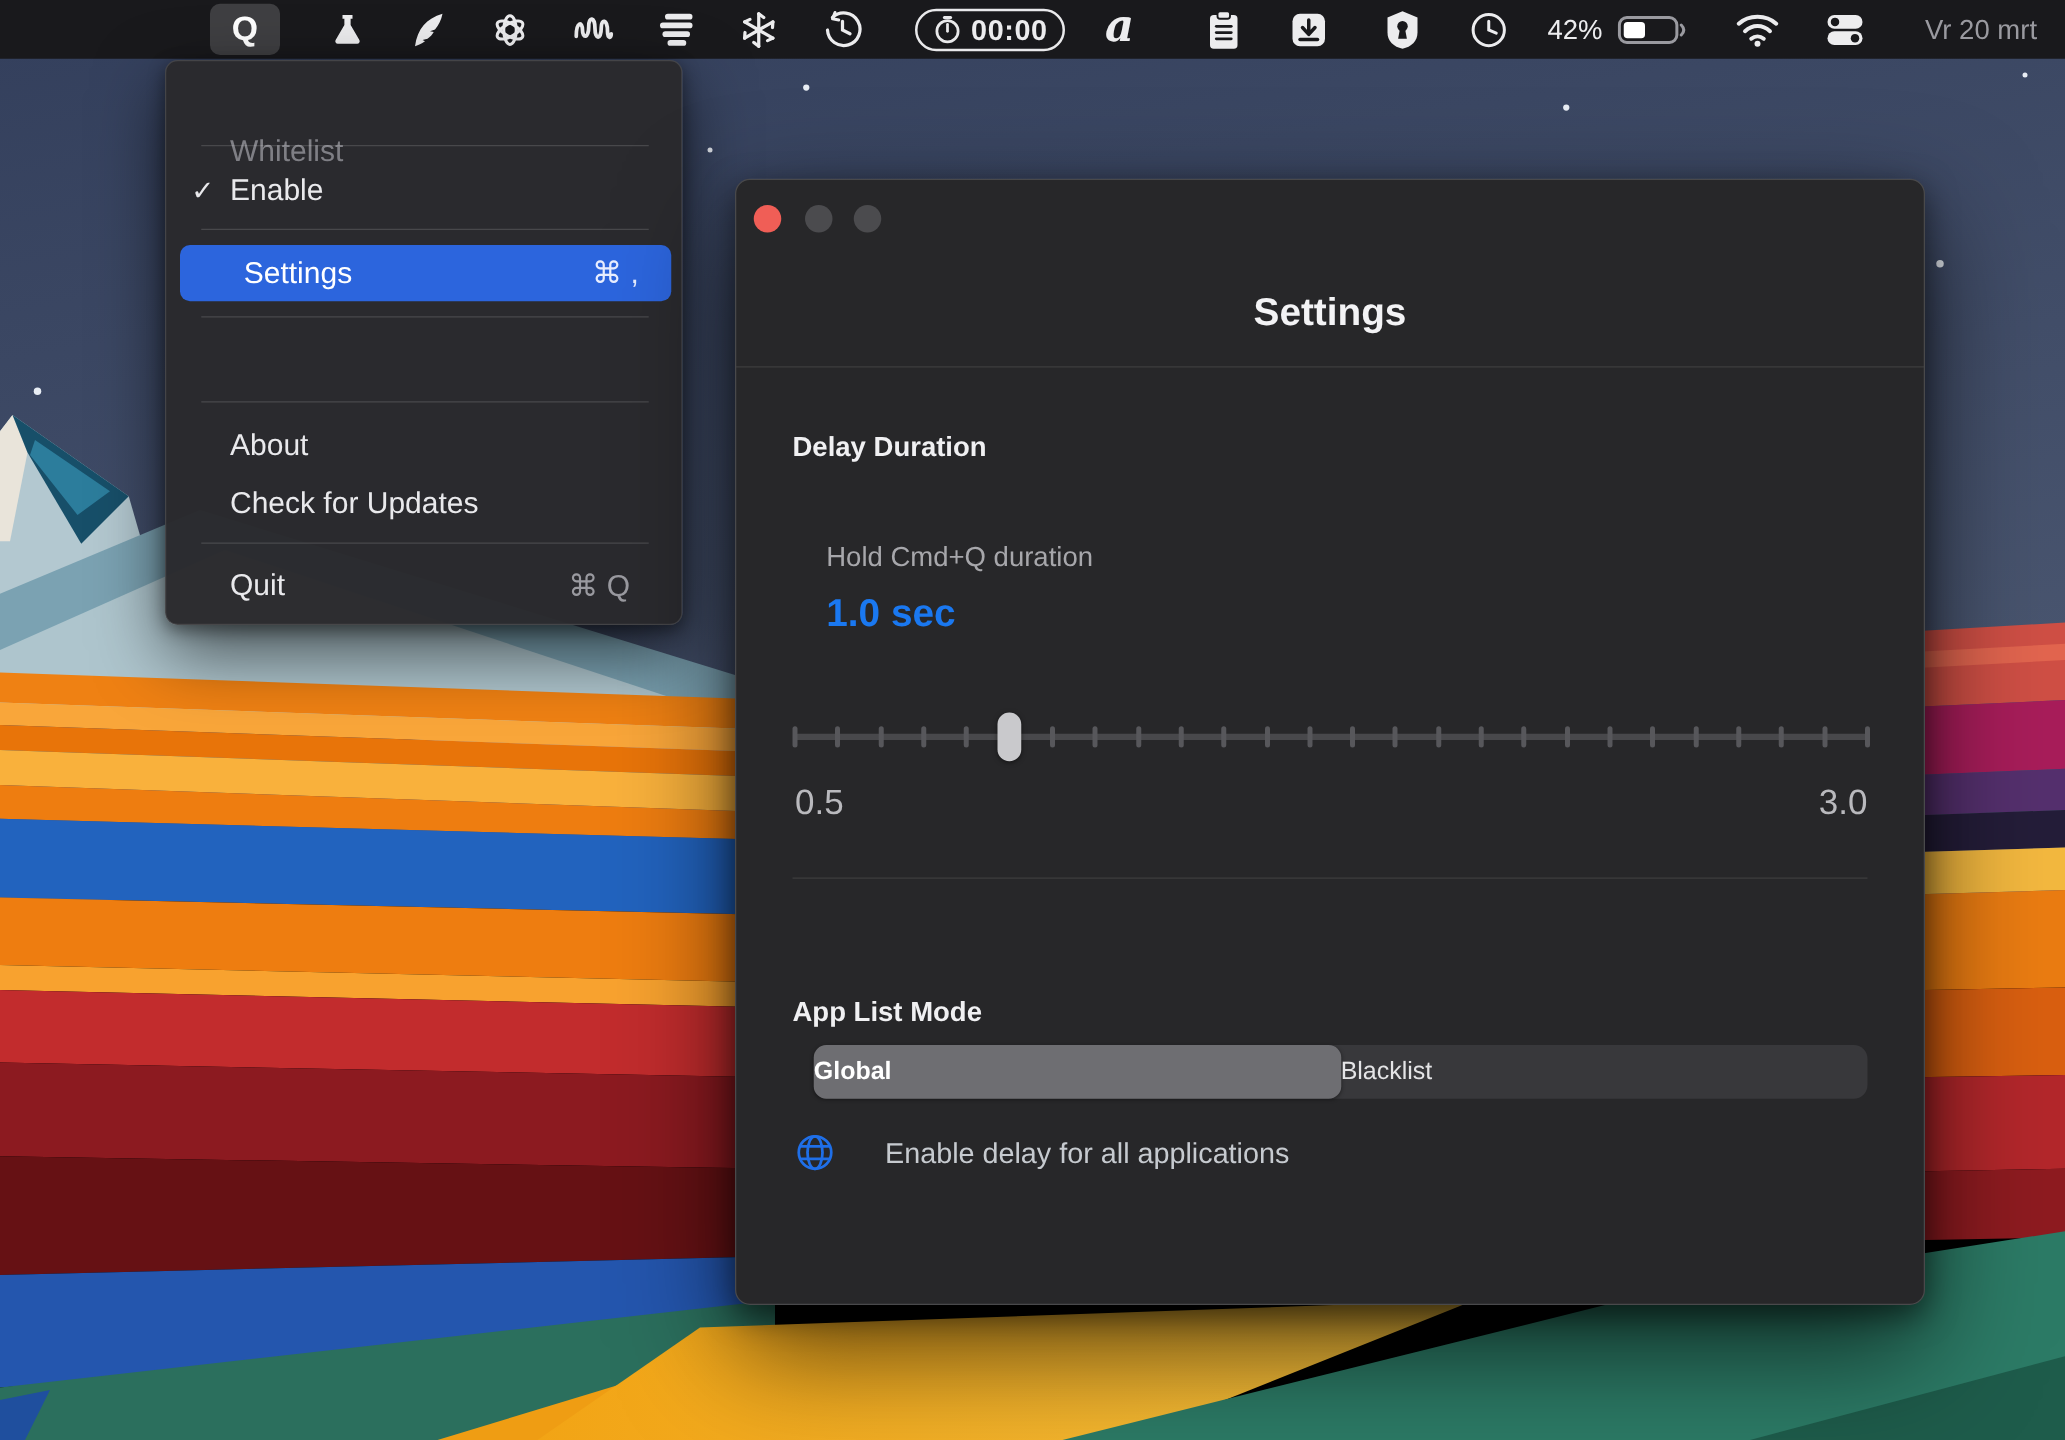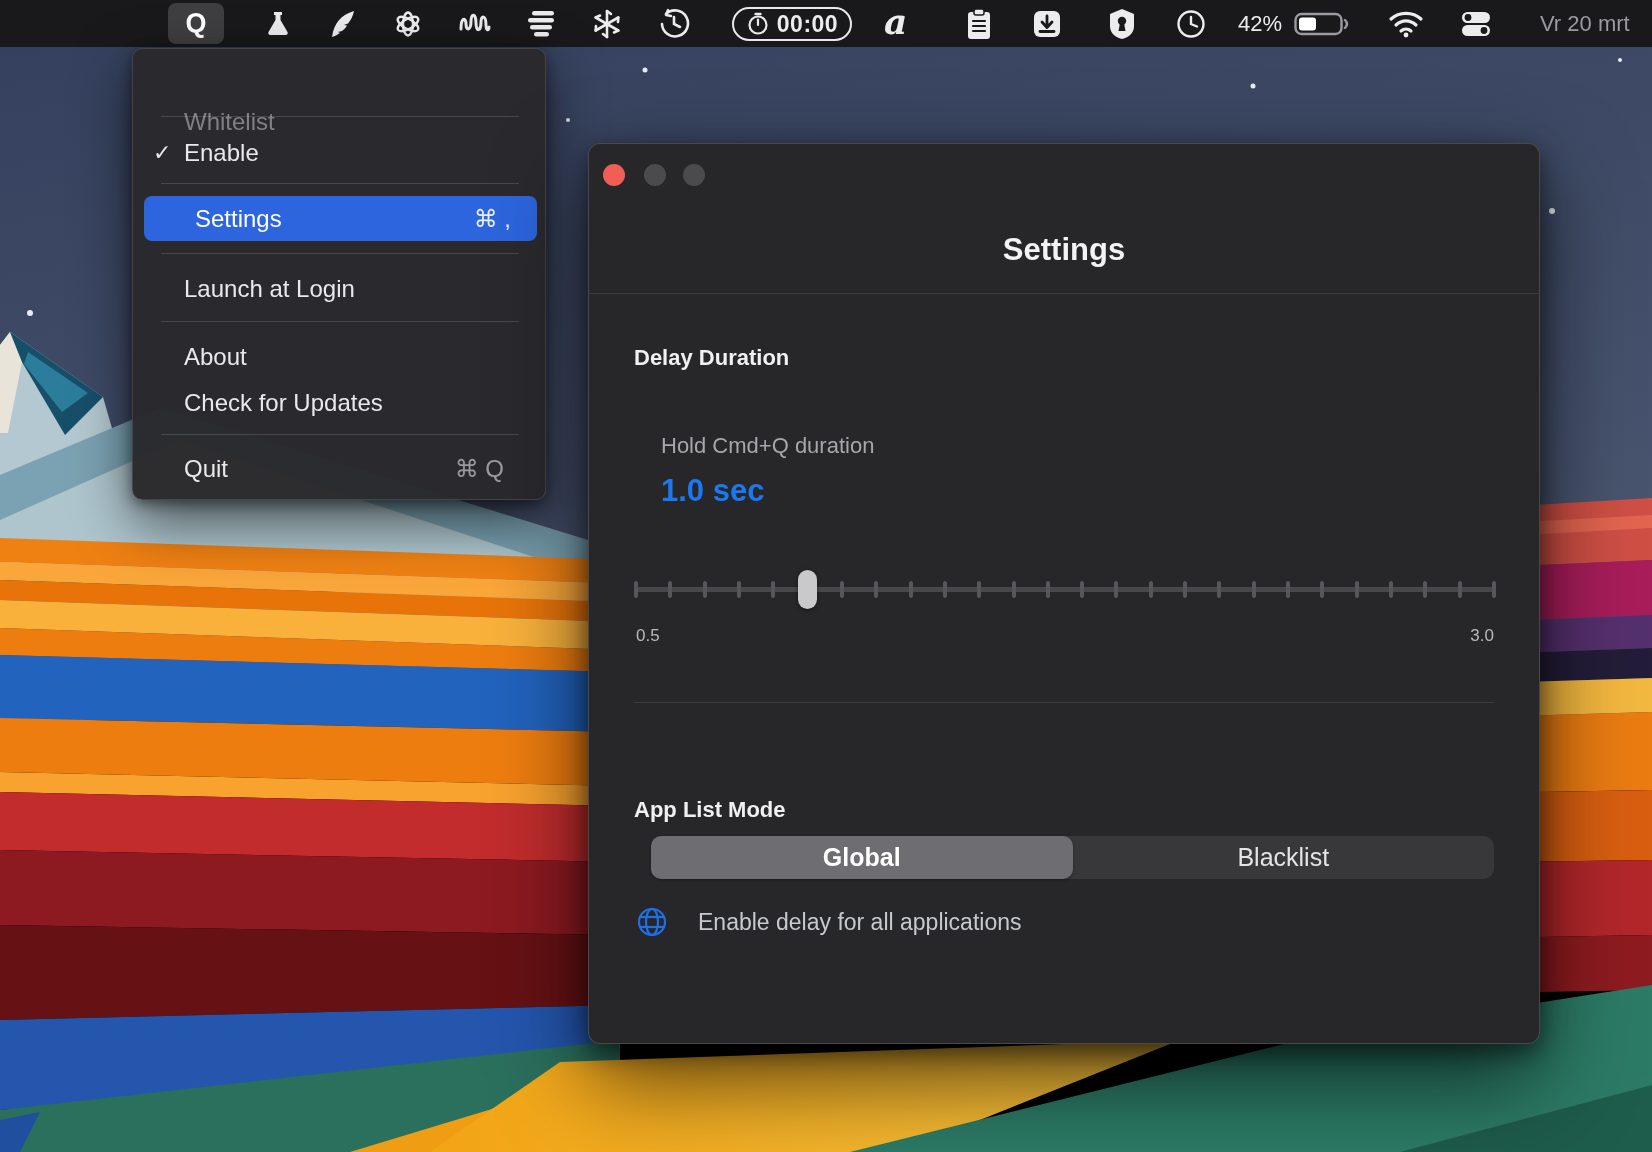--- a/index.html
+++ b/index.html
@@ -49,30 +49,30 @@
   #delay-heading{top:201px;}
   #applist-heading{top:621px;margin-top:32px;}
   #delay-sublabel{position:absolute;left:72px;top:289px;font-size:22px;color:#a7a7ab;}
   #delay-value{position:absolute;left:72px;top:329px;font-size:31px;font-weight:bold;color:var(--accent-blue,#1a78f0);}
 
   #slider{position:absolute;left:47px;top:420px;width:858px;height:50px;}
   #slider .track{position:absolute;left:0;right:0;top:23px;height:5px;background:#48484b;border-radius:3px;}
   #slider .tick{position:absolute;top:17px;width:4px;height:17px;border-radius:2px;background:#57575b;}
   #slider .thumb{position:absolute;top:6px;width:19px;height:39px;border-radius:10px;background:#c9c9cc;
      box-shadow:0 1px 4px rgba(0,0,0,0.5);}
-  .slider-label{position:absolute;top:482px;font-size:17px;color:#b9b9bd;}
+  .slider-label{position:absolute;top:482px;font-size:28px;color:#b9b9bd;}
   #slider-min-label{left:47px;}
   #slider-max-label{left:47px;width:858px;text-align:right;}
 
   #segmented{position:absolute;left:62px;top:692px;width:843px;height:43px;background:#38383b;border-radius:11px;display:flex;}
-  #segmented .segment{flex:1;display:flex;align-items:center;justify-content:center;font-size:25px;color:#e4e4e6;position:relative;border-radius:10px;}
+  #segmented .segment{flex:1;display:flex;align-items:center;justify-content:flex-start;font-size:20px;color:#e4e4e6;position:relative;border-radius:10px;}
   #segmented .segment.selected{background:#6e6e72;color:#ffffff;font-weight:600;box-shadow:0 1px 3px rgba(0,0,0,.35);}
   #segmented .seg-divider{position:absolute;left:0;top:20%;height:60%;width:1px;background:rgba(255,255,255,0.10);}
 
-  #globe-row{position:absolute;left:47px;top:762px;display:flex;align-items:center;gap:30px;}
+  #globe-row{position:absolute;left:47px;top:762px;display:flex;align-items:center;gap:40px;}
   #globe-row .desc{font-size:23px;color:#c6cacf;}
 
   .star{fill:#e8edf4;}
 </style>
 </head>
 <body>
 
 <div id="screen" style="--accent-blue: #1a78f0; --selection-blue: #2c65dd; --globe-blue: #1f6fe8;">
 
   <svg id="wallpaper" width="1652" height="1152" viewBox="0 0 1652 1152">
@@ -299,23 +299,20 @@
       <span class="lbl">Enable</span>
     </div>
     <div class="menu-sep" style="top:134px"></div>
 
     <div class="menu-row" id="menu-item-settings" style="top:147px">
       <span class="lbl">Settings</span>
       <span class="shortcut">⌘ ,</span>
     </div>
     <div class="menu-sep" style="top:204px"></div>
 
-    <div class="menu-row" style="top:224px;height:32px">
-      <span class="lbl">Launch at Login</span>
-    </div>
     <div class="menu-sep" style="top:272px"></div>
 
     <div class="menu-row" style="top:292px;height:32px">
       <span class="lbl">About</span>
     </div>
     <div class="menu-row" style="top:338px;height:32px">
       <span class="lbl">Check for Updates</span>
     </div>
     <div class="menu-sep" style="top:385px"></div>
 

